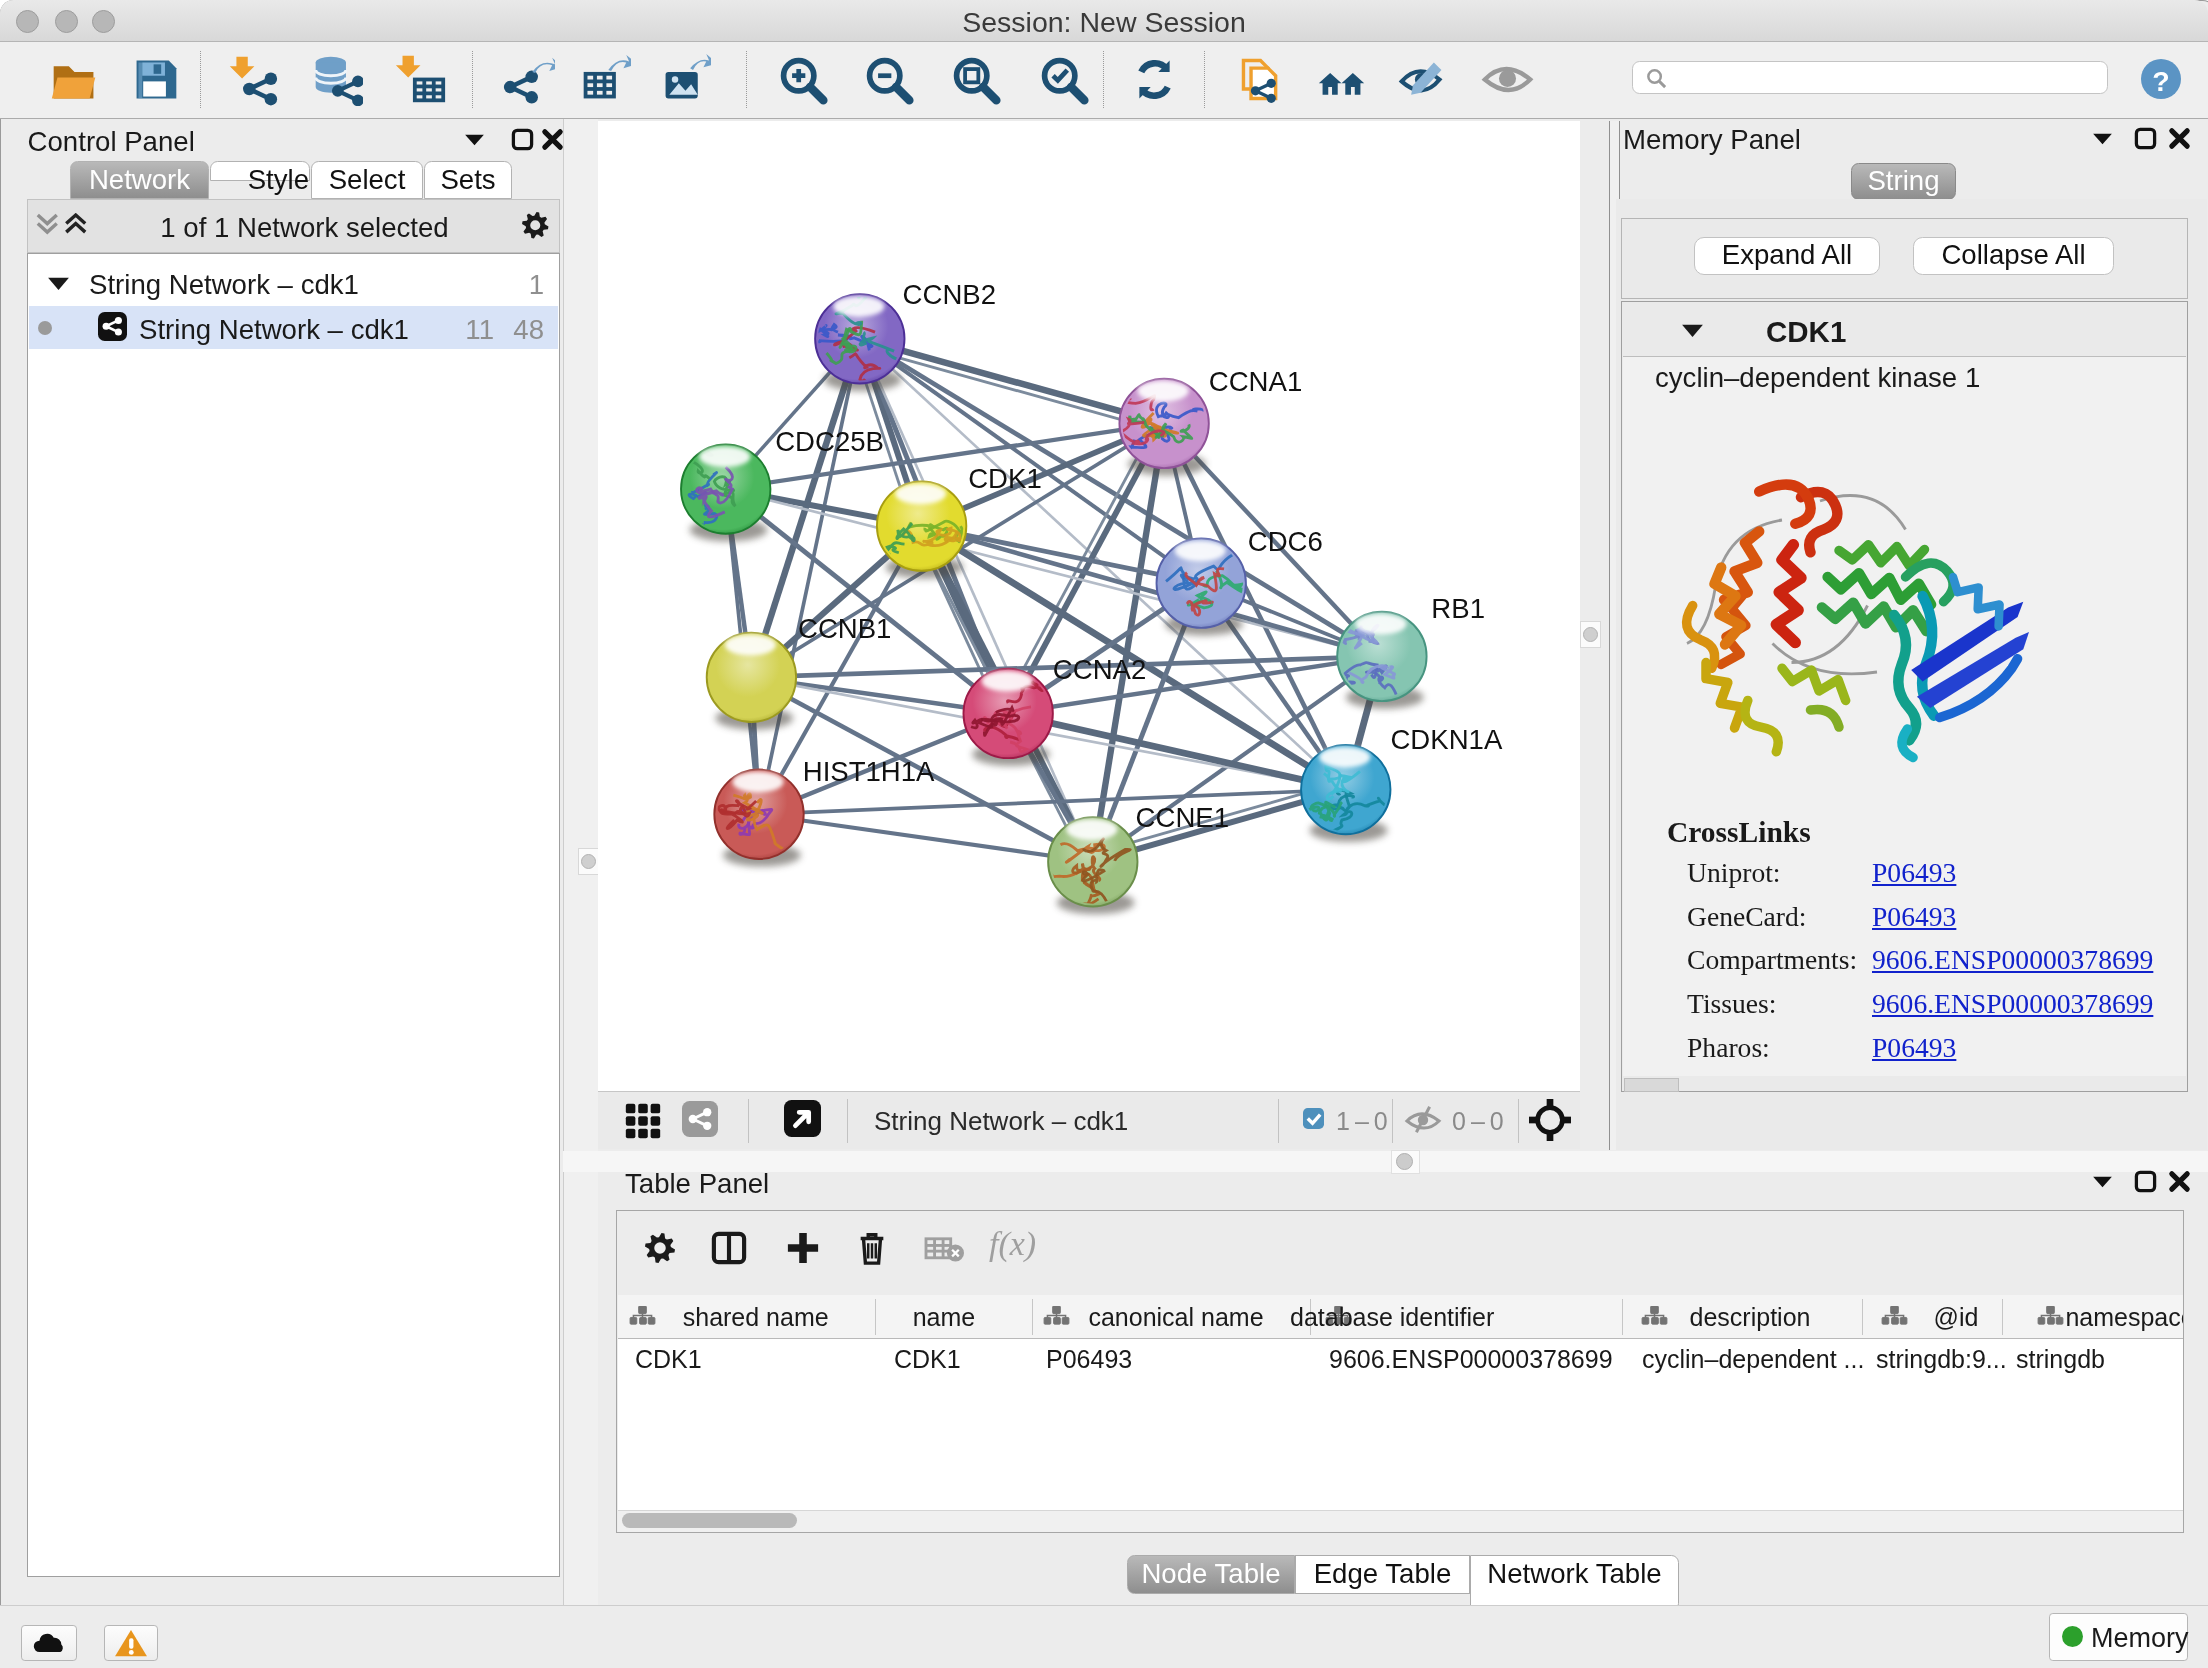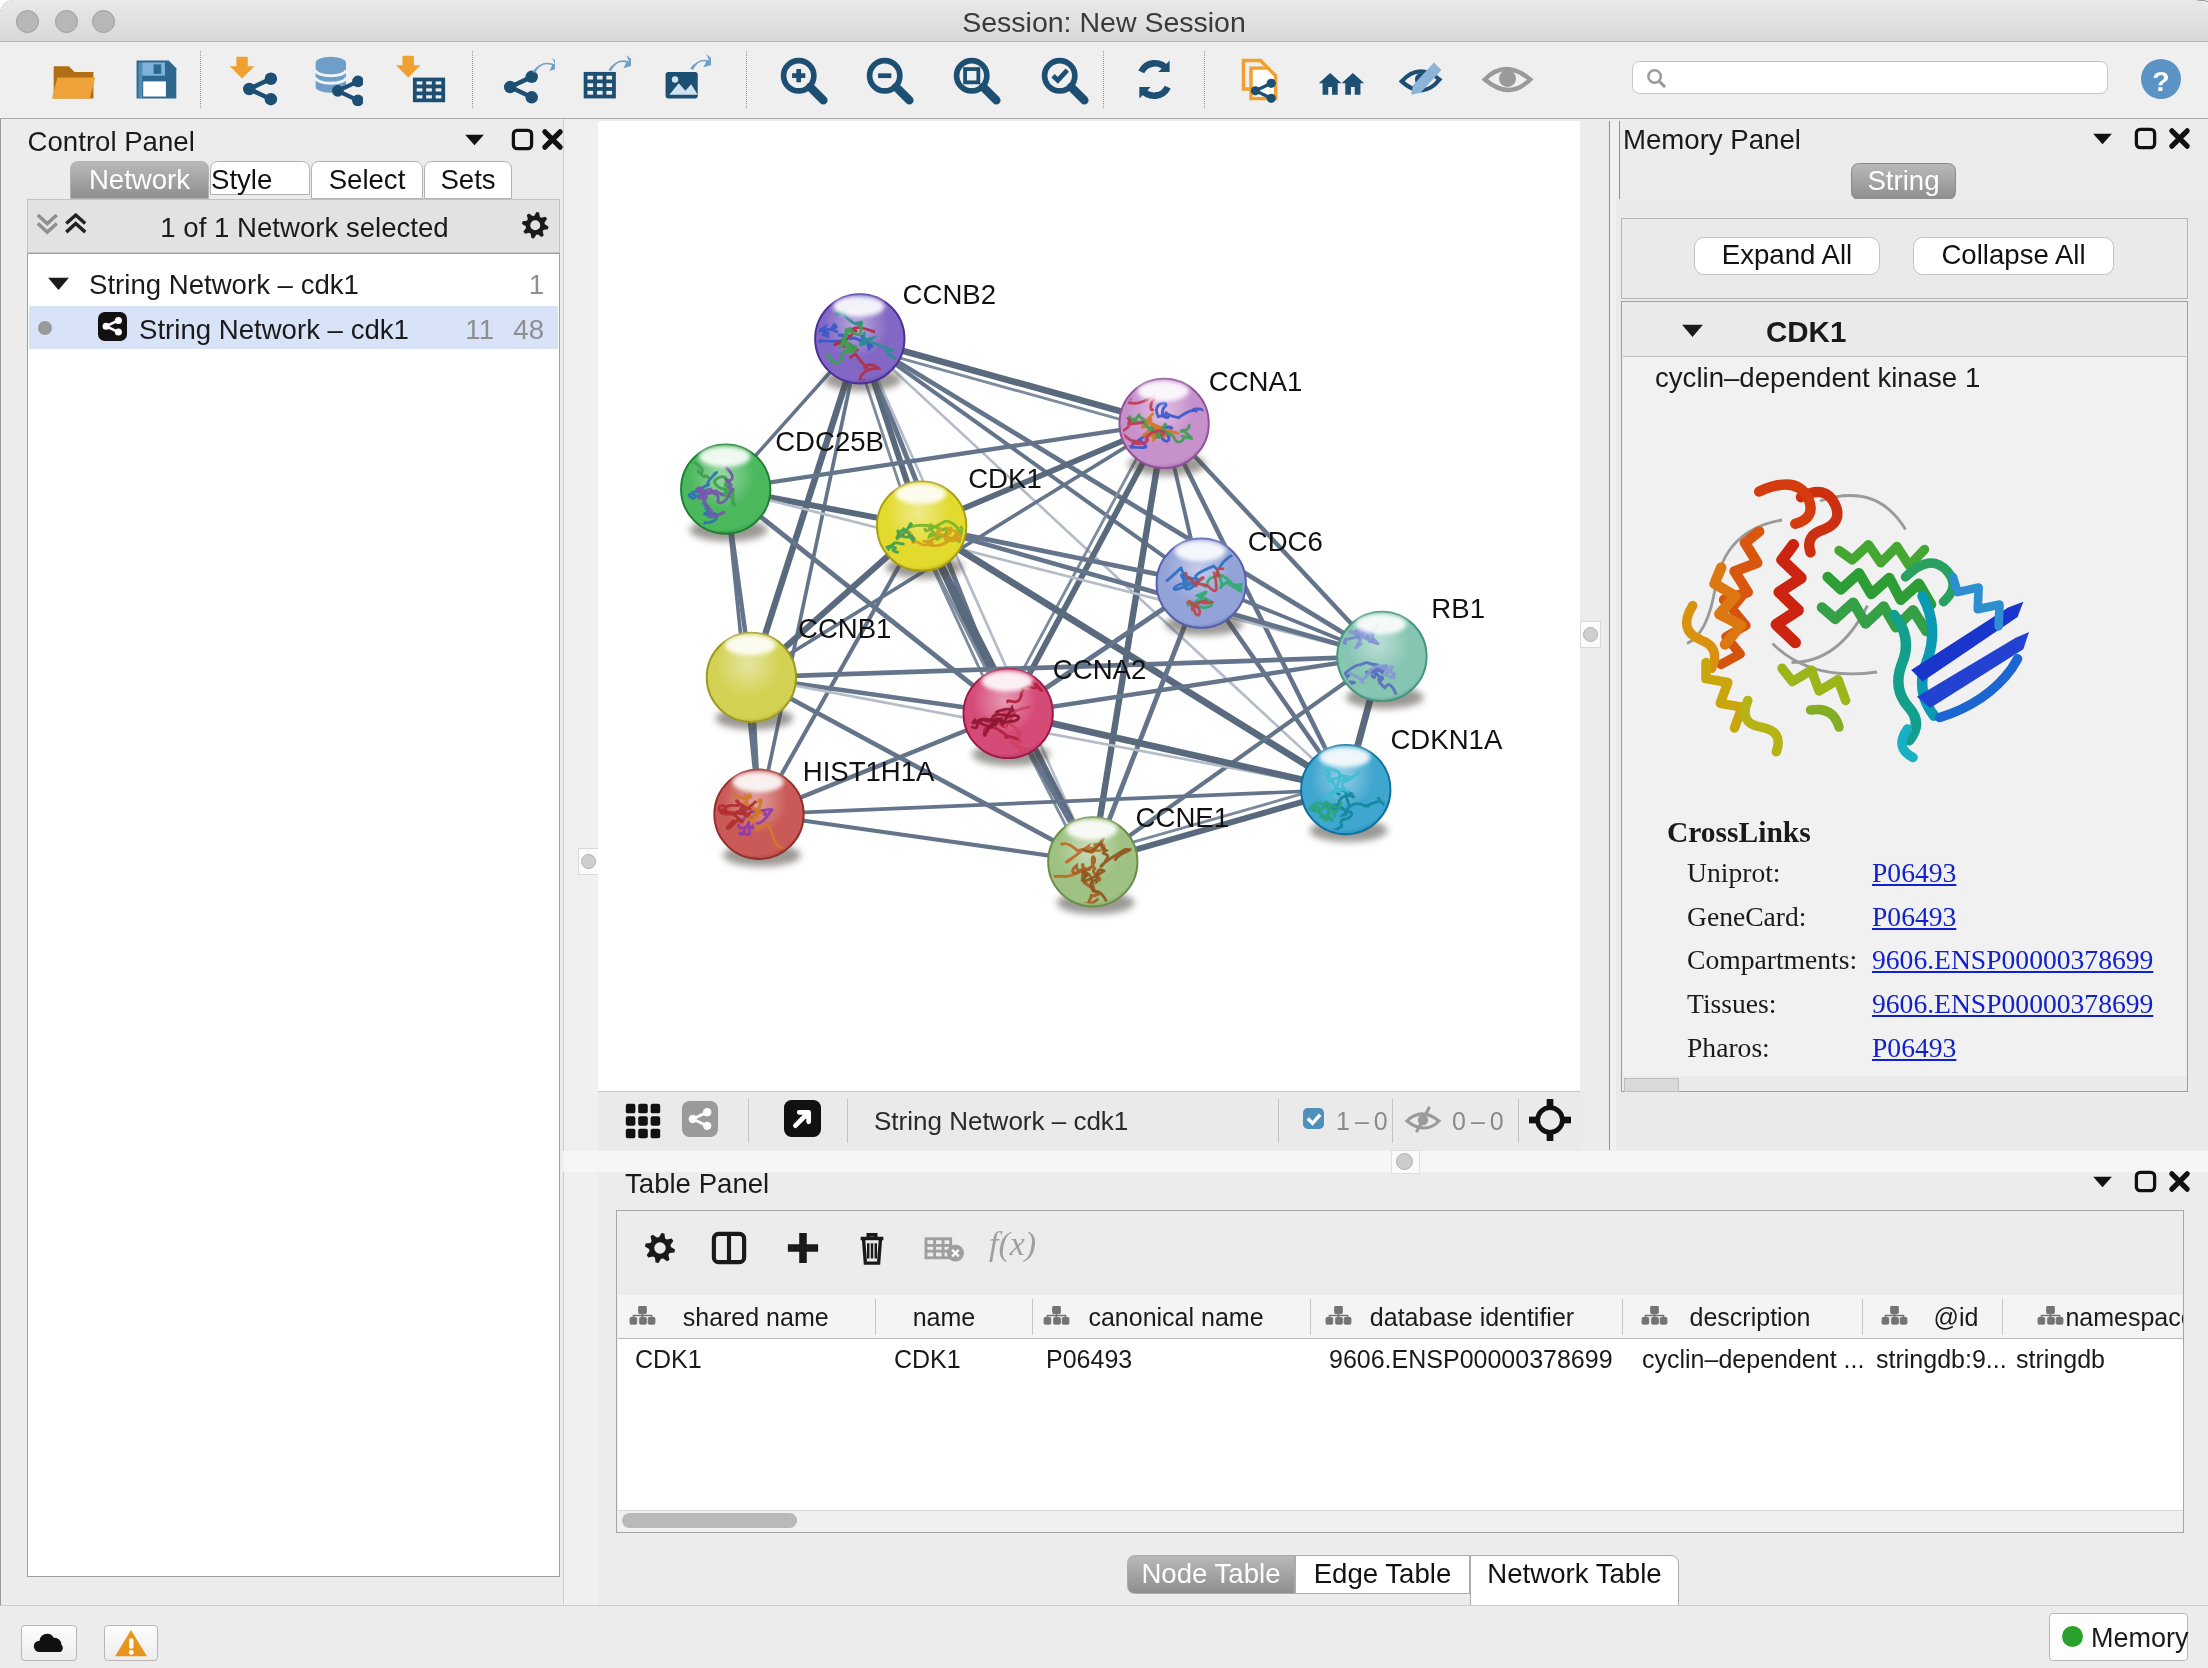--- a/index.html
+++ b/index.html
@@ -168,21 +168,21 @@
 <svg class="abs" style="left:463px;top:132px;" width="23" height="15" viewBox="0 0 24 16">
       <path d="M2 3 L22 3 L12 14 Z" fill="#111"></path>
     </svg>
     <svg class="abs" style="left:511px;top:128px;" width="23" height="23" viewBox="0 0 24 24">
       <rect x="2.5" y="2.5" width="19" height="19" rx="4" fill="none" stroke="#111" stroke-width="3.4"></rect>
     </svg>
     <svg class="abs" style="left:541px;top:128px;" width="23" height="23" viewBox="0 0 24 24">
       <path d="M4 4 L20 20 M20 4 L4 20" stroke="#111" stroke-width="5.4" stroke-linecap="round"></path>
     </svg>
 <div class="abs gradtab" style="left:70px;top:161px;width:139px;height:38px;border:1.9px solid #b2b2b2;border-radius:7.6px 7.6px 0 0;box-sizing:border-box;text-align:center;font-size:27.6px;line-height:36px;">Network</div>
-<div class="abs whitetab" style="left:210px;top:161px;width:100px;height:34px;border:1.9px solid #b2b2b2;border-radius:7.6px 7.6px 0 0;box-sizing:border-box;text-align:left;font-size:27.6px;line-height:36px;">Style</div>
+<div class="abs whitetab" style="left:210px;top:161px;width:100px;height:20px;border:1.9px solid #b2b2b2;border-radius:7.6px 7.6px 0 0;box-sizing:border-box;text-align:right;font-size:27.6px;line-height:36px;">Style</div>
 <div class="abs whitetab" style="left:311px;top:161px;width:112px;height:38px;border:1.9px solid #b2b2b2;border-radius:7.6px 7.6px 0 0;box-sizing:border-box;text-align:center;font-size:27.6px;line-height:36px;">Select</div>
 <div class="abs whitetab" style="left:424px;top:161px;width:88px;height:38px;border:1.9px solid #b2b2b2;border-radius:7.6px 7.6px 0 0;box-sizing:border-box;text-align:center;font-size:27.6px;line-height:36px;">Sets</div>
 <div class="abs" style="left:27px;top:199px;width:533px;height:54px;background:#e2e2e2;border:1px solid #c2c2c2;box-sizing:border-box;"></div>
 <svg class="abs" style="left:34px;top:213px;" width="55" height="25" viewBox="0 0 58 26">
       <path d="M4 2 l10 9 l10 -9 M4 11 l10 9 l10 -9" fill="none" stroke="#8f8f8f" stroke-width="3.6"></path>
       <path d="M34 20 l10 -9 l10 9 M34 11 l10 -9 l10 9" fill="none" stroke="#222" stroke-width="3.6"></path>
     </svg>
 <div class="txt" style="left:105px;top:212px;width:399px;text-align:center;font-size:27.6px;">1 of 1 Network selected</div>
 <svg class="abs" style="left:521px;top:211px;" width="28.5" height="28.5" viewBox="0 0 30 30">
       <path d="M16.4 1.1 L19.1 1.6 L19.8 6.1 L21.4 7.2 L25.8 6.1 L27.4 8.4 L24.7 12.1 L25.0 14.0 L28.9 16.4 L28.4 19.1 L23.9 19.8 L22.8 21.4 L23.9 25.8 L21.6 27.4 L17.9 24.7 L16.0 25.0 L13.6 28.9 L10.9 28.4 L10.2 23.9 L8.6 22.8 L4.2 23.9 L2.6 21.6 L5.3 17.9 L5.0 16.0 L1.1 13.6 L1.6 10.9 L6.1 10.2 L7.2 8.6 L6.1 4.2 L8.4 2.6 L12.1 5.3 L14.0 5.0 Z M20.3 15.0 A5.3 5.3 0 1 0 9.7 15.0 A5.3 5.3 0 1 0 20.3 15.0 Z" fill="#1a1a1a" fill-rule="evenodd"></path>
@@ -693,21 +693,21 @@
       <div class="txt" style="left:406px;top:7.6px;width:304px;text-align:center;font-size:25px;">canonical name</div>
       <svg class="abs" style="left:707px;top:11.4px;" width="27" height="21" viewBox="0 0 28 22">
         <g fill="#737373" stroke="#737373">
           <rect x="10" y="0" width="8" height="8" rx="1"></rect>
           <rect x="1" y="12" width="7" height="7" rx="1"></rect>
           <rect x="11" y="12" width="7" height="7" rx="1"></rect>
           <rect x="20" y="12" width="7" height="7" rx="1"></rect>
           <path d="M14 8 v2 M4.5 12 v-2 h19 v2 M14 10 v2" fill="none" stroke-width="1.6"></path>
         </g>
       </svg>
-      <div class="txt" style="left:702px;top:7.6px;width:304px;text-align:center;font-size:25px;">database identifier</div>
+      <div class="txt" style="left:672px;top:7.6px;width:304px;font-size:25px;">database identifier</div>
       <svg class="abs" style="left:1023px;top:11.4px;" width="27" height="21" viewBox="0 0 28 22">
         <g fill="#737373" stroke="#737373">
           <rect x="10" y="0" width="8" height="8" rx="1"></rect>
           <rect x="1" y="12" width="7" height="7" rx="1"></rect>
           <rect x="11" y="12" width="7" height="7" rx="1"></rect>
           <rect x="20" y="12" width="7" height="7" rx="1"></rect>
           <path d="M14 8 v2 M4.5 12 v-2 h19 v2 M14 10 v2" fill="none" stroke-width="1.6"></path>
         </g>
       </svg>
       <div class="txt" style="left:980px;top:7.6px;width:304px;text-align:center;font-size:25px;">description</div>

